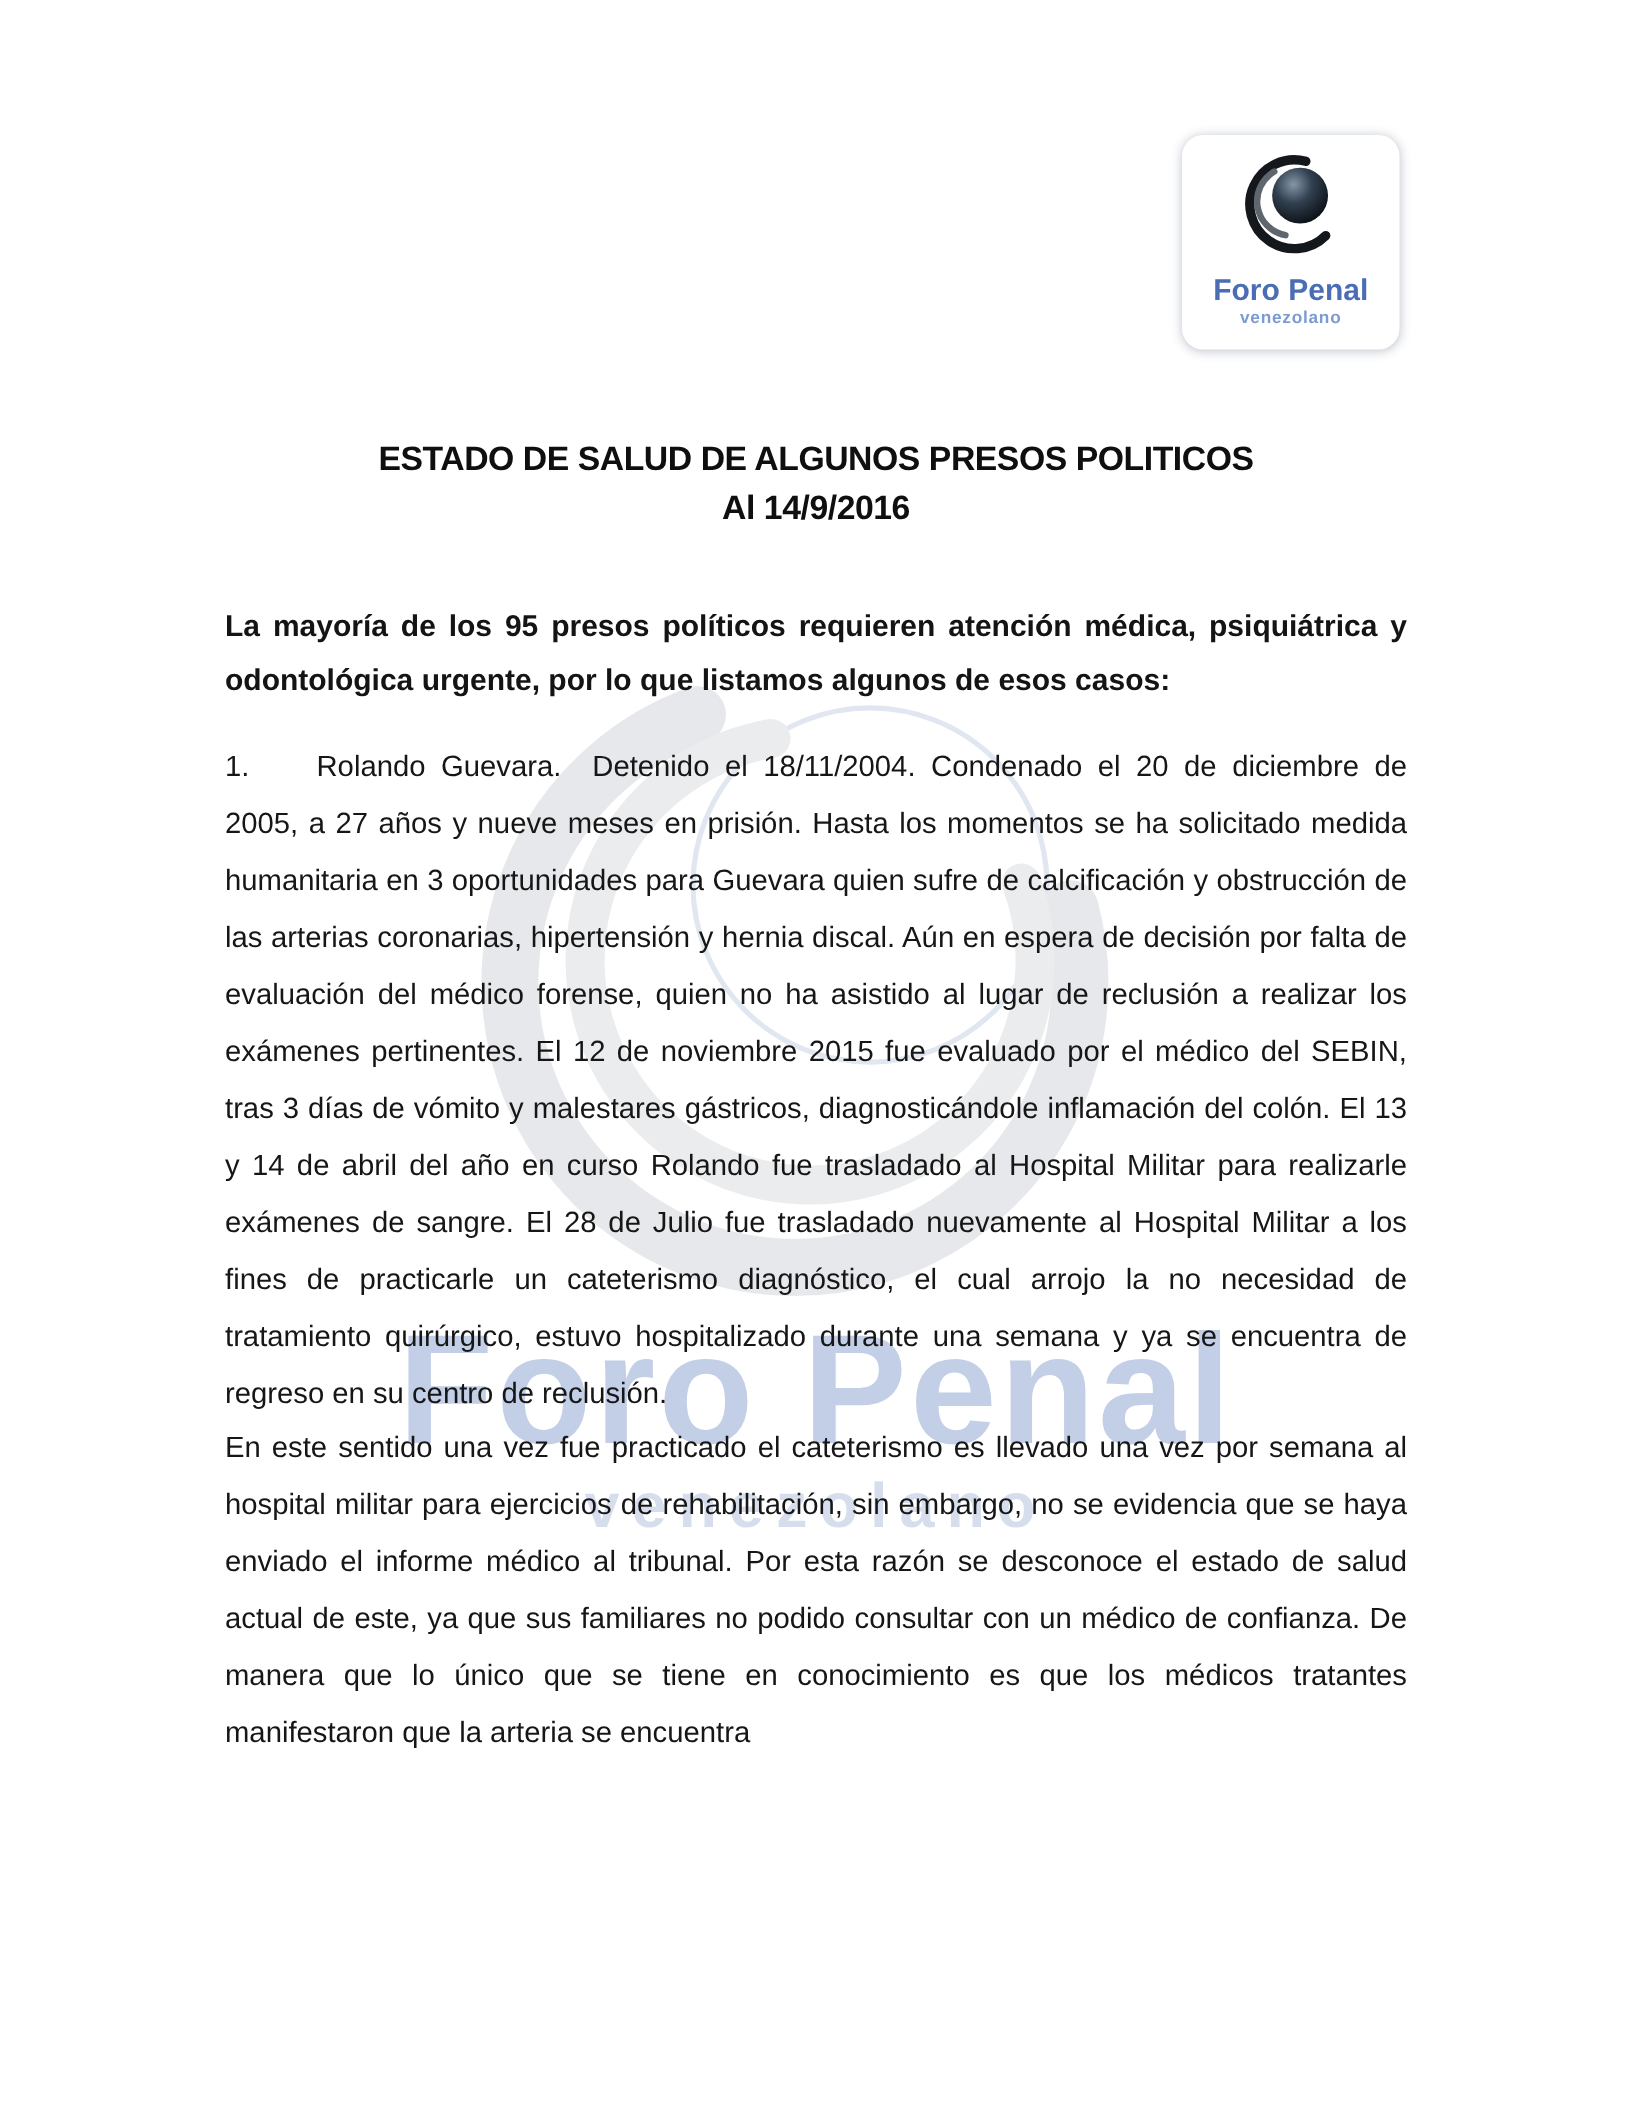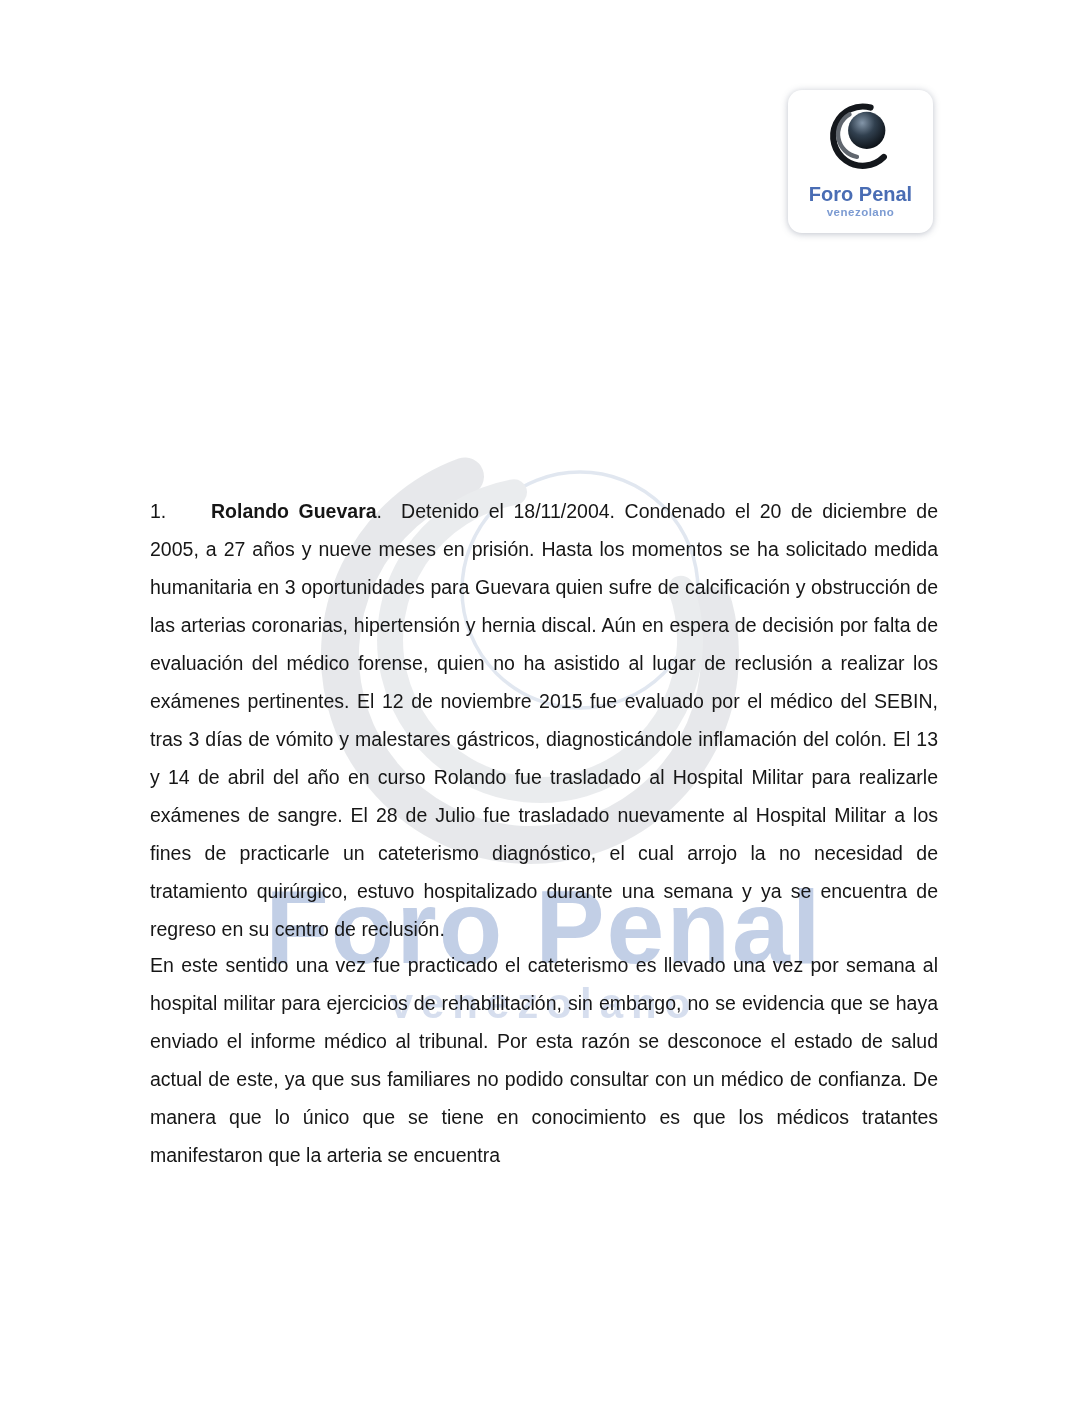--- a/index.html
+++ b/index.html
@@ -121,21 +121,21 @@
     text-align: justify;
     color: #161616;
     z-index: 2;
   }
   .para-1 { top: 492px; }
   .para-2 { top: 946px; }
   .item-number {
     display: inline-block;
     width: 61px;
   }
-  .prisoner-name { font-weight: bold; }
+  .prisoner-name { font-weight: normal; }
 </style>
 </head>
 <body>
 
 <div class="page">
 
   <div>
     <svg class="wm-swirl" viewBox="0 0 540 470" aria-hidden="true">
       <circle cx="300" cy="165" r="118" fill="none" stroke="#c9d4e4" stroke-width="3.5"></circle>
       <path d="M 433.5 180.8 A 190 190 0 1 1 185 51.4" fill="none" stroke="#d4d7db" stroke-width="38" stroke-linecap="round"></path>
@@ -155,19 +155,24 @@
         </radialGradient>
       </defs>
       <path d="M 73.9 63.9 A 31 31 0 1 1 60 12.1" fill="none" stroke="#14171c" stroke-width="6.5" stroke-linecap="round"></path>
       <path d="M 45.8 63.6 A 24 24 0 0 1 38 19.2" fill="none" stroke="#60666e" stroke-width="4.5" stroke-linecap="round"></path>
       <circle cx="56" cy="36" r="19.5" fill="url(#sphereGrad)"></circle>
     </svg>
     <div class="brand-name">Foro Penal</div>
     <div class="brand-sub">venezolano</div>
   </div>
 
+  <div class="doc-title">
+    <div>ESTADO DE SALUD DE ALGUNOS PRESOS POLITICOS</div>
+    <div>Al 14/9/2016</div>
+  </div>
 
+  <div class="intro">La mayoría de los 95 presos políticos requieren atención médica, psiquiátrica y odontológica urgente, por lo que listamos algunos de esos casos:</div>
 
   <div class="para para-1"><span class="item-number">1.</span><span class="prisoner-name">Rolando Guevara</span><span>.&nbsp; Detenido el 18/11/2004. Condenado el 20 de diciembre de 2005, a 27 años y nueve meses en prisión. Hasta los momentos se ha solicitado medida humanitaria en 3 oportunidades para Guevara quien sufre de calcificación y obstrucción de las arterias coronarias, hipertensión y hernia discal. Aún en espera de decisión por falta de evaluación del médico forense, quien no ha asistido al lugar de reclusión a realizar los exámenes pertinentes. El 12 de noviembre 2015 fue evaluado por el médico del SEBIN, tras 3 días de vómito y malestares gástricos, diagnosticándole inflamación del colón. El 13 y 14 de abril del año en curso Rolando fue trasladado al Hospital Militar para realizarle exámenes de sangre. El 28 de Julio fue trasladado nuevamente al Hospital Militar a los fines de practicarle un cateterismo diagnóstico, el cual arrojo la no necesidad de tratamiento quirúrgico, estuvo hospitalizado durante una semana y ya se encuentra de regreso en su centro de reclusión.</span></div>
 
   <div class="para para-2">En este sentido una vez fue practicado el cateterismo es llevado una vez por semana al hospital militar para ejercicios de rehabilitación, sin embargo, no se evidencia que se haya enviado el informe médico al tribunal. Por esta razón se desconoce el estado de salud actual de este, ya que sus familiares no podido consultar con un médico de confianza. De manera que lo único que se tiene en conocimiento es que los médicos tratantes manifestaron que la arteria se encuentra</div>
 
 </div>
 
 </body></html>

